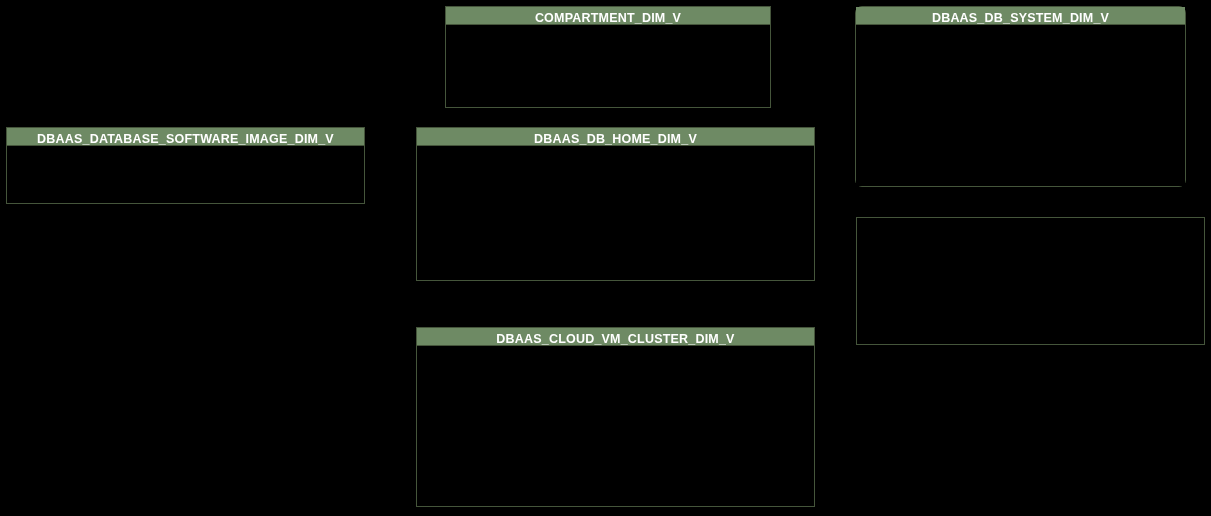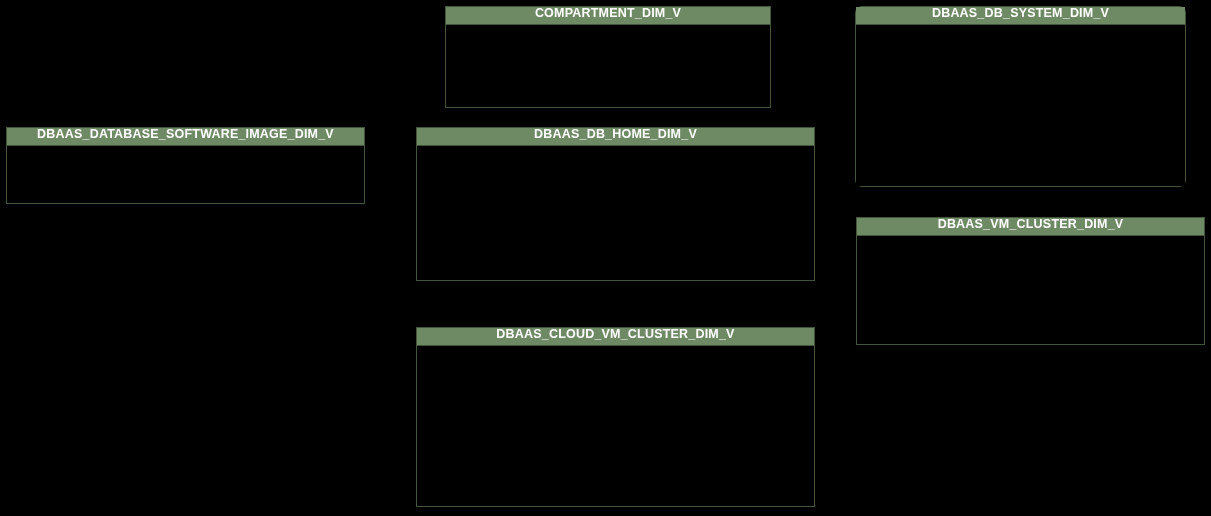--- a/index.html
+++ b/index.html
@@ -17,21 +17,21 @@
     box-sizing: border-box;
     background: var(--body-fill, #000000);
     border: 1px solid var(--border-col, #45553b);
   }
   .entity .hdr {
     box-sizing: border-box;
     height: 18px;
     background: var(--header-fill, #6e8a64);
     border-bottom: 1px solid var(--border-col, #45553b);
     display: flex;
-    align-items: flex-start;
+    align-items: flex-end;
     justify-content: center;
     cursor: default;
   }
   .entity .hdr span {
     color: var(--header-text, #ffffff);
     font-size: 12.5px;
     font-weight: bold;
     letter-spacing: 0.2px;
     white-space: nowrap;
     line-height: 1;
@@ -67,23 +67,20 @@
       </div>
       <div class="bdy"></div>
     </div>
     <div class="entity" style="left: 6px; top: 127px; width: 359px; height: 77px;">
       <div class="hdr">
         <span>DBAAS_DATABASE_SOFTWARE_IMAGE_DIM_V</span>
       </div>
       <div class="bdy"></div>
     </div>
     <div class="entity" style="left: 856px; top: 217px; width: 349px; height: 128px;">
-      <div class="hdr">
-        <span>DBAAS_VM_CLUSTER_DIM_V</span>
-      </div>
       <div class="bdy"></div>
     </div>
     <div class="entity" style="left: 416px; top: 327px; width: 399px; height: 180px;">
       <div class="hdr">
         <span>DBAAS_CLOUD_VM_CLUSTER_DIM_V</span>
       </div>
       <div class="bdy"></div>
     </div>
   </div>
 

